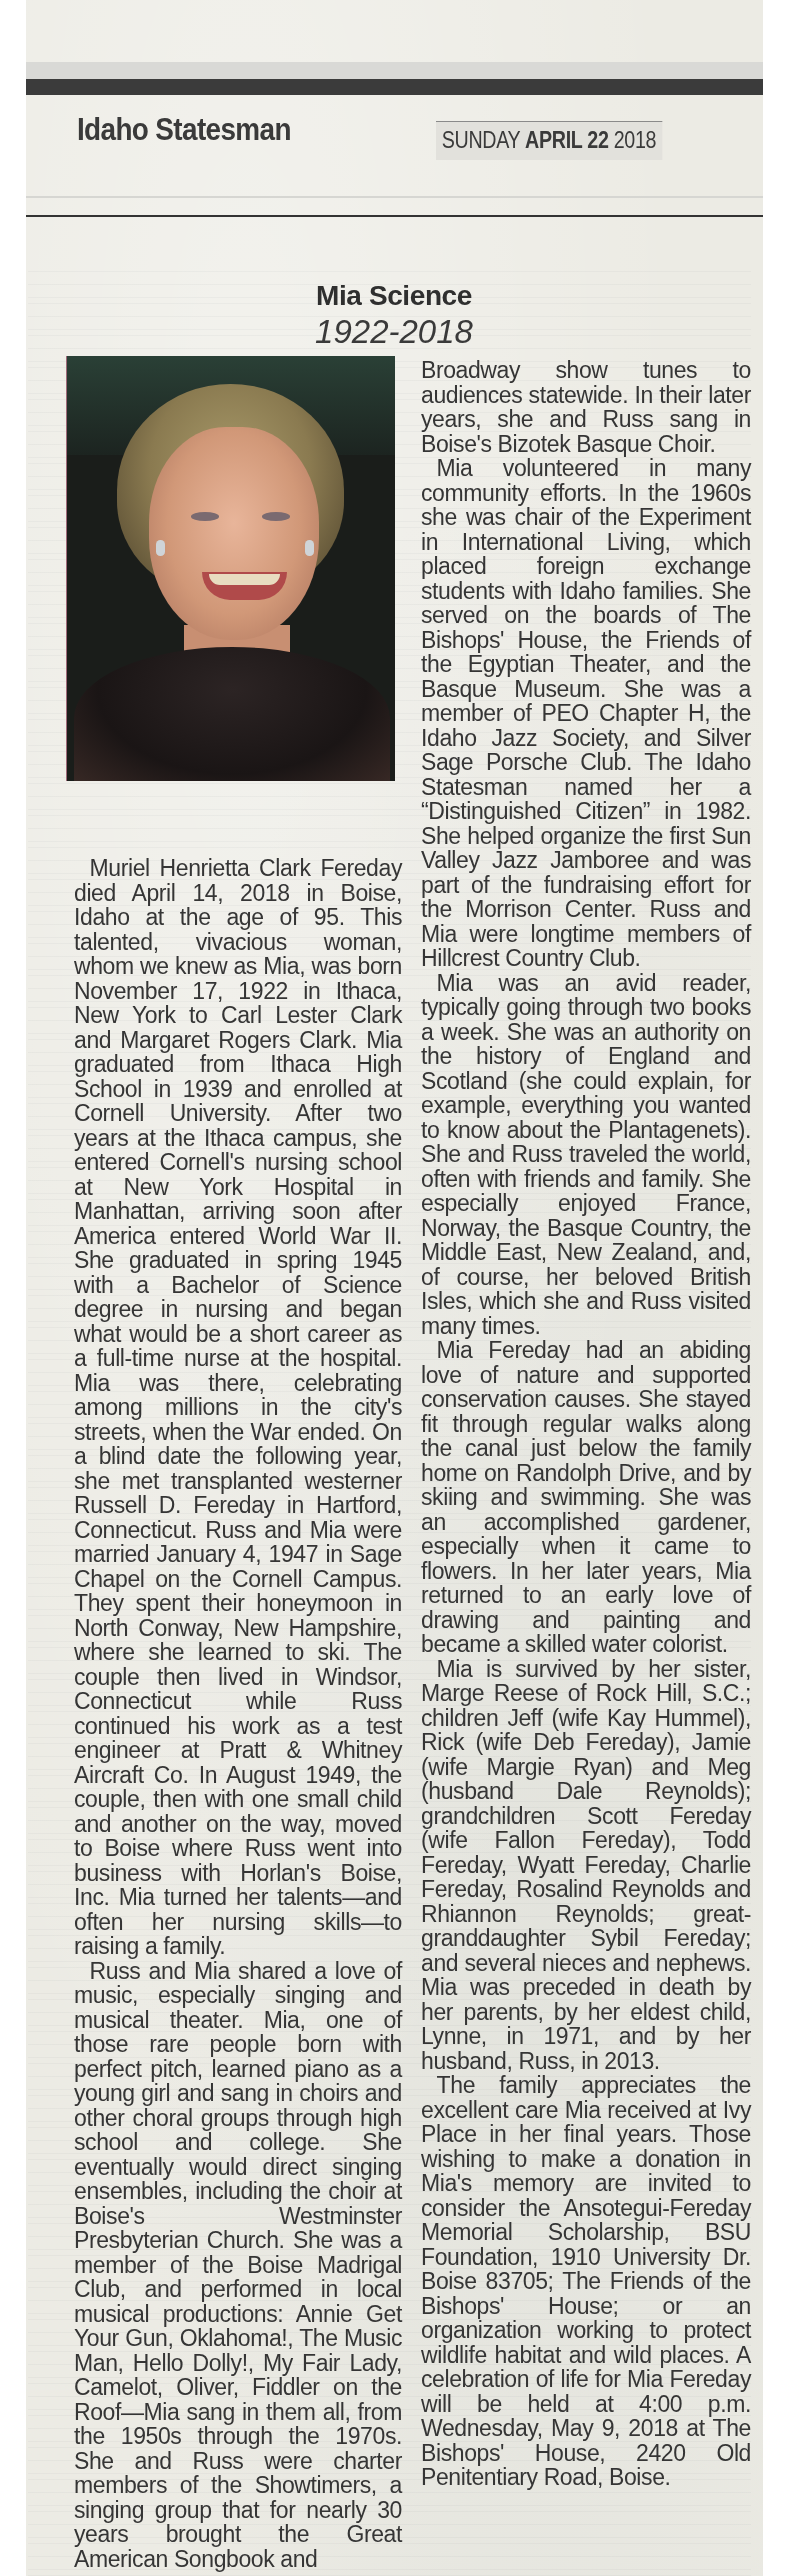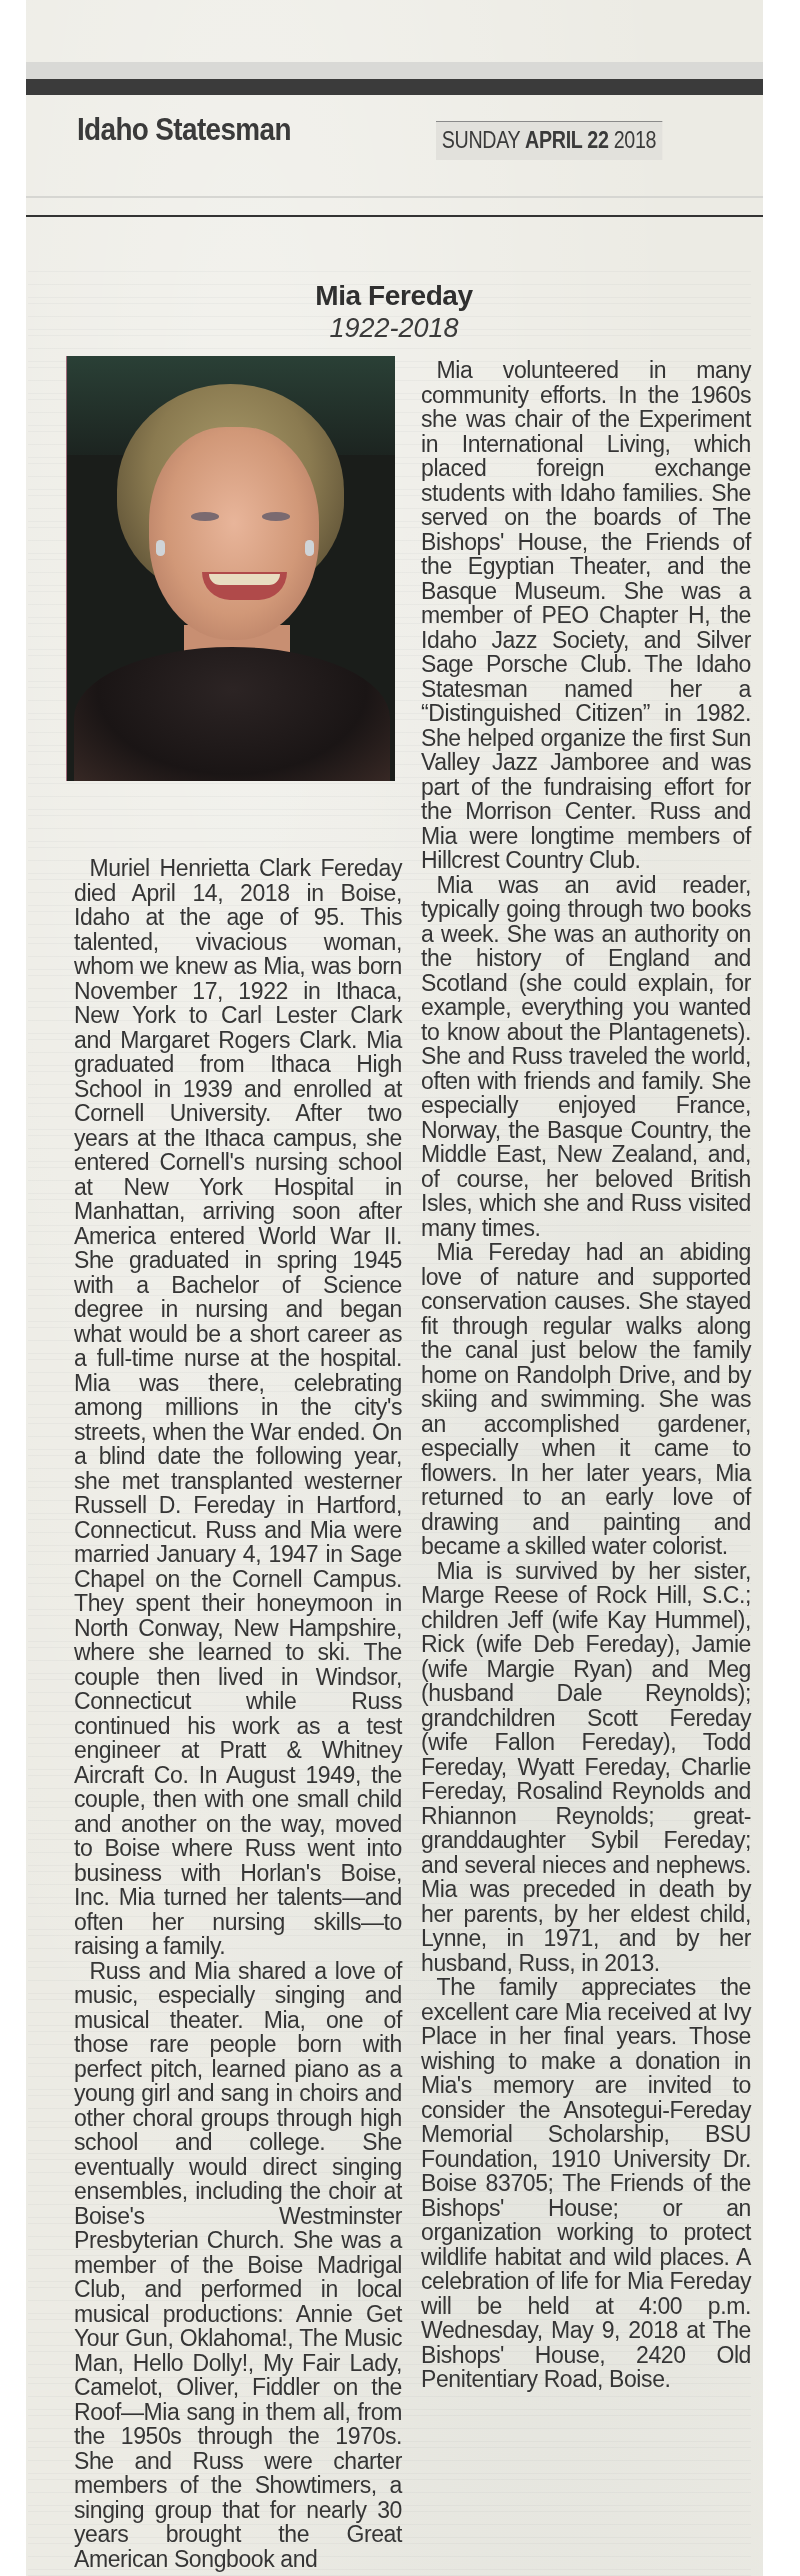--- a/index.html
+++ b/index.html
@@ -59,21 +59,21 @@
       repeating-linear-gradient(0deg, rgba(90,100,110,0.5) 0 0.7px, transparent 0.7px 6.4px);
   }
   .title {
     position: absolute; left: 25.5px; width: 737px; top: 280px;
     text-align: center; font-weight: bold; font-size: 28px; color: #2f2f2f;
     font-family: "Liberation Sans", "DejaVu Sans", sans-serif;
     letter-spacing: -0.4px;
   }
   .years {
     position: absolute; left: 25.5px; width: 737px; top: 313px;
-    text-align: center; font-style: italic; font-size: 27px; color: #3a3a3a;
+    text-align: center; font-style: italic; font-size: 33px; color: #3a3a3a;
     font-family: "Liberation Sans", "DejaVu Sans", sans-serif;
   }
   .photo {
     position: absolute; left: 66px; top: 356px; width: 328px; height: 425px;
     background: #1a1d1a;
     border-left: 1.4px solid #a06a7a;
     overflow: hidden;
   }
   .photo .bg-green {
     position: absolute; left: 0; top: 0; width: 100%; height: 99px;
@@ -139,21 +139,21 @@
 
 <div class="date-box">
   <span>SUNDAY</span>
   <span class="bold">APRIL 22</span>
   <span>2018</span>
 </div>
 
 <div class="faint-rule"></div>
 <div class="rule"></div>
 
-<div class="title">Mia Fereday</div>
+<div class="title">Mia Science</div>
 <div class="years">1922-2018</div>
 
 <div class="photo" title="Portrait photo of Mia Fereday smiling">
   <div class="bg-green"></div>
   <div class="hair"></div>
   <div class="neck"></div>
   <div class="collar"></div>
   <div class="face"></div>
   <div class="eye l"></div>
   <div class="eye r"></div>
@@ -162,19 +162,20 @@
   <div class="earring l"></div>
   <div class="earring r"></div>
 </div>
 
 <div class="col col-left">
   <p>Muriel Henrietta Clark Fereday died April 14, 2018 in Boise, Idaho at the age of 95. This talented, vivacious woman, whom we knew as Mia, was born November 17, 1922 in Ithaca, New York to Carl Lester Clark and Margaret Rogers Clark. Mia graduated from Ithaca High School in 1939 and enrolled at Cornell University. After two years at the Ithaca campus, she entered Cornell's nursing school at New York Hospital in Manhattan, arriving soon after America entered World War II. She graduated in spring 1945 with a Bachelor of Science degree in nursing and began what would be a short career as a full-time nurse at the hospital. Mia was there, celebrating among millions in the city's streets, when the War ended. On a blind date the following year, she met transplanted westerner Russell D. Fereday in Hartford, Connecticut. Russ and Mia were married January 4, 1947 in Sage Chapel on the Cornell Campus. They spent their honeymoon in North Conway, New Hampshire, where she learned to ski. The couple then lived in Windsor, Connecticut while Russ continued his work as a test engineer at Pratt &amp; Whitney Aircraft Co. In August 1949, the couple, then with one small child and another on the way, moved to Boise where Russ went into business with Horlan's Boise, Inc. Mia turned her talents—and often her nursing skills—to raising a family.</p>
   <p>Russ and Mia shared a love of music, especially singing and musical theater. Mia, one of those rare people born with perfect pitch, learned piano as a young girl and sang in choirs and other choral groups through high school and college. She eventually would direct singing ensembles, including the choir at Boise's Westminster Presbyterian Church. She was a member of the Boise Madrigal Club, and performed in local musical productions: Annie Get Your Gun, Oklahoma!, The Music Man, Hello Dolly!, My Fair Lady, Camelot, Oliver, Fiddler on the Roof—Mia sang in them all, from the 1950s through the 1970s. She and Russ were charter members of the Showtimers, a singing group that for nearly 30 years brought the Great American Songbook and</p>
 </div>
 
 <div class="col col-right">
+  <p class="cont">Broadway show tunes to audiences statewide. In their later years, she and Russ sang in Boise's Bizotek Basque Choir.</p>
   <p>Mia volunteered in many community efforts. In the 1960s she was chair of the Experiment in International Living, which placed foreign exchange students with Idaho families. She served on the boards of The Bishops' House, the Friends of the Egyptian Theater, and the Basque Museum. She was a member of PEO Chapter H, the Idaho Jazz Society, and Silver Sage Porsche Club. The Idaho Statesman named her a “Distinguished Citizen” in 1982. She helped organize the first Sun Valley Jazz Jamboree and was part of the fundraising effort for the Morrison Center. Russ and Mia were longtime members of Hillcrest Country Club.</p>
   <p>Mia was an avid reader, typically going through two books a week. She was an authority on the history of England and Scotland (she could explain, for example, everything you wanted to know about the Plantagenets). She and Russ traveled the world, often with friends and family. She especially enjoyed France, Norway, the Basque Country, the Middle East, New Zealand, and, of course, her beloved British Isles, which she and Russ visited many times.</p>
   <p>Mia Fereday had an abiding love of nature and supported conservation causes. She stayed fit through regular walks along the canal just below the family home on Randolph Drive, and by skiing and swimming. She was an accomplished gardener, especially when it came to flowers. In her later years, Mia returned to an early love of drawing and painting and became a skilled water colorist.</p>
   <p>Mia is survived by her sister, Marge Reese of Rock Hill, S.C.; children Jeff (wife Kay Hummel), Rick (wife Deb Fereday), Jamie (wife Margie Ryan) and Meg (husband Dale Reynolds); grandchildren Scott Fereday (wife Fallon Fereday), Todd Fereday, Wyatt Fereday, Charlie Fereday, Rosalind Reynolds and Rhiannon Reynolds; great-granddaughter Sybil Fereday; and several nieces and nephews. Mia was preceded in death by her parents, by her eldest child, Lynne, in 1971, and by her husband, Russ, in 2013.</p>
   <p>The family appreciates the excellent care Mia received at Ivy Place in her final years. Those wishing to make a donation in Mia's memory are invited to consider the Ansotegui-Fereday Memorial Scholarship, BSU Foundation, 1910 University Dr. Boise 83705; The Friends of the Bishops' House; or an organization working to protect wildlife habitat and wild places. A celebration of life for Mia Fereday will be held at 4:00 p.m. Wednesday, May 9, 2018 at The Bishops' House, 2420 Old Penitentiary Road, Boise.</p>
 </div>
 
 
 </body></html>

